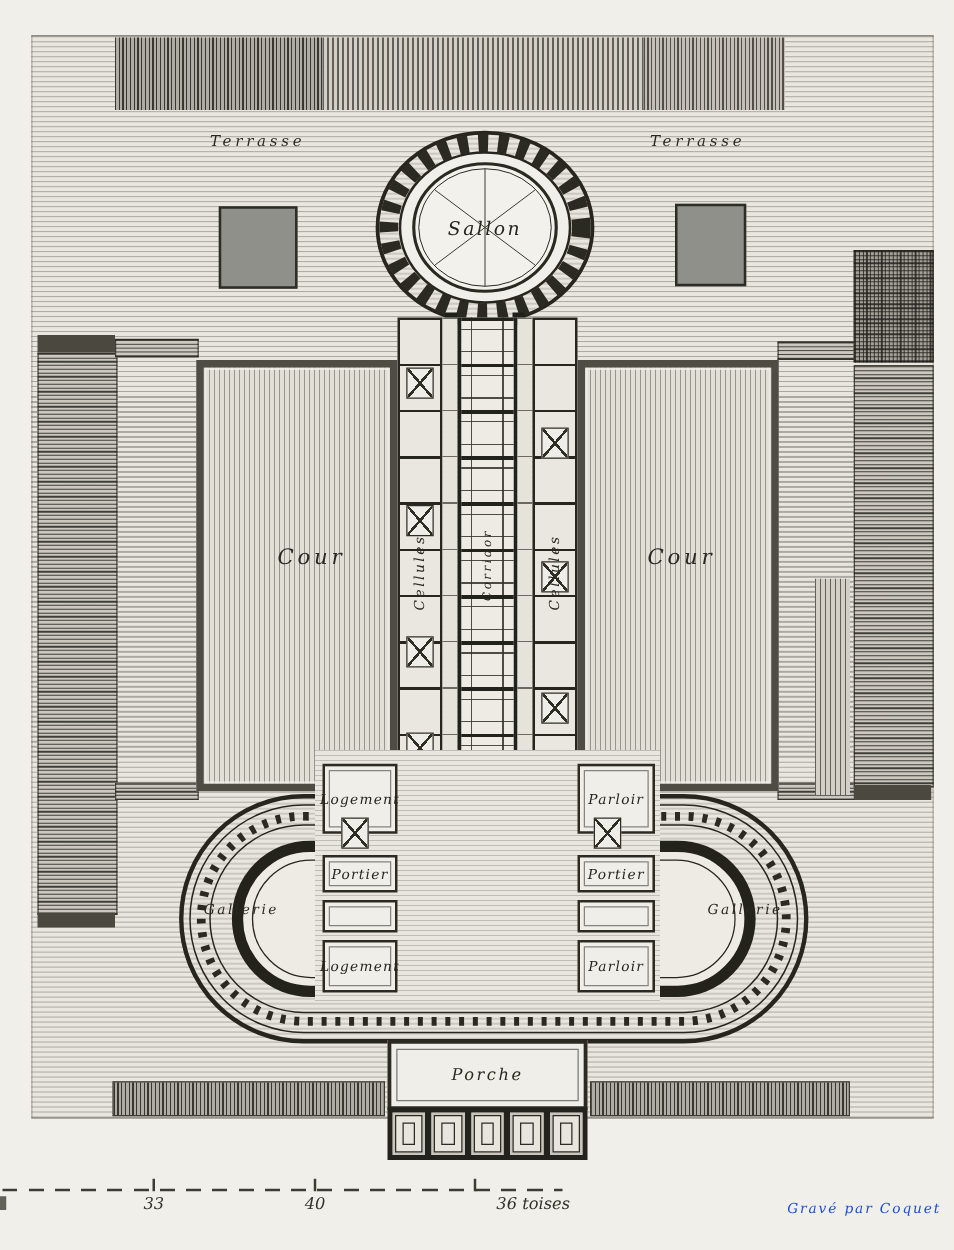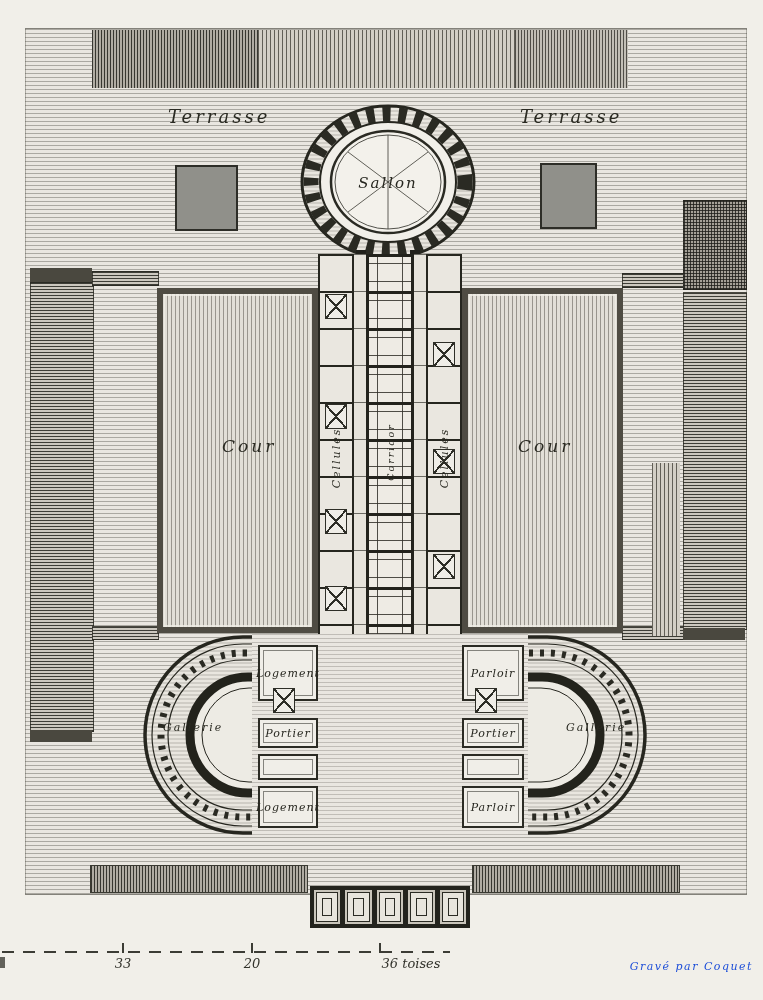--- a/index.html
+++ b/index.html
@@ -22,21 +22,21 @@
      border:1px solid rgba(40,40,33,0.8);}
   .crosshatch{background-color:#a5a198;
      background-image:repeating-linear-gradient(0deg, rgba(30,30,26,0.8) 0 1px, transparent 1px 3px),
                       repeating-linear-gradient(90deg, rgba(30,30,26,0.8) 0 1px, transparent 1px 3px);
      border:1px solid rgba(35,35,29,0.85);}
   .darkcap{background:#4a483f;}
   .abs{position:absolute;}
   
   .lbl{position:absolute;font-style:italic;color:#2a2a22;white-space:nowrap;
        font-family:"DejaVu Serif", serif;}
-  .lbl-terr{font-size:18px;letter-spacing:3px;}
+  .lbl-terr{font-size:12px;letter-spacing:3px;}
   .lbl-cour{font-size:17px;letter-spacing:3px;text-align:right;}
   .lbl-room{font-size:11px;letter-spacing:1px;}
   .lbl-mid{font-size:12.5px;letter-spacing:1px;}
   .vlabel{position:absolute;font-style:italic;color:#2a2a22;white-space:nowrap;
           transform:translate(-50%,-50%) rotate(-90deg);font-size:11px;letter-spacing:2px;}
   .center-txt{display:flex;align-items:center;justify-content:center;text-align:center;}
   
   .court{position:absolute;width:161px;height:345px;top:288px;
      border:6px solid #4f4c43;background-color:#e2dfd7;
      background-image:repeating-linear-gradient(90deg, rgba(80,76,68,0.5) 0 1px, transparent 1px 4px);
@@ -57,21 +57,21 @@
   .bays-narrow{width:26px;background-color:#eeebe4;
      background-image:
        repeating-linear-gradient(180deg,#22221c 0 3px, transparent 3px 36px),
        repeating-linear-gradient(180deg, transparent 0 8px, rgba(50,48,42,0.85) 8px 9px, transparent 9px 26px, rgba(50,48,42,0.85) 26px 27px, transparent 27px 36px),
        linear-gradient(90deg, transparent 0 5px, rgba(50,48,42,0.85) 5px 6px, transparent 6px 19px, rgba(50,48,42,0.85) 19px 20px, transparent 20px);}
   .xbox{position:absolute;width:22px;height:25px;border:1.5px solid #2e2e27;background:
      linear-gradient(to top right, transparent calc(50% - 1px), #2e2e27 calc(50% - 1px) calc(50% + 1px), transparent calc(50% + 1px)),
      linear-gradient(to bottom right, transparent calc(50% - 1px), #2e2e27 calc(50% - 1px) calc(50% + 1px), transparent calc(50% + 1px)),
      #efede7;box-sizing:border-box;}
   
-  .rooms{position:absolute;left:252px;top:634px;width:276px;height:202px;
+  .rooms{position:absolute;left:252px;top:600px;width:276px;height:202px;
      background-color:#e9e6e0;
      background-image:repeating-linear-gradient(180deg, rgba(70,66,58,0.25) 0 1px, transparent 1px 4px);}
   .room{position:absolute;background:#f0eee8;border:2.5px solid #2b2b24;box-sizing:border-box;
      box-shadow:inset 0 0 0 3px #f0eee8, inset 0 0 0 4px rgba(43,43,36,0.55);}
   .vest{position:absolute;left:70px;top:4px;width:136px;height:194px;display:flex;
      border-top:3px solid #22221c;border-bottom:3px solid #22221c;box-sizing:border-box;}
   .vhall{flex:1;background-color:#f2f0ea;border-left:2px solid #2b2b24;border-right:2px solid #2b2b24;
      background-image:linear-gradient(90deg, transparent calc(50% - 0.5px), rgba(40,40,33,0.55) calc(50% - 0.5px) calc(50% + 0.5px), transparent calc(50% + 0.5px));
      position:relative;}
   
@@ -202,32 +202,35 @@
     </div>
 
   </div>
 
   <div class="lbl" style="left:163px;top:721px;font-size:11px;letter-spacing:2px;">Gallerie</div>
   <div class="lbl" style="left:566px;top:721px;font-size:11px;letter-spacing:2px;">Gallerie</div>
 
   <div class="abs vstripes-dark" style="left:90px;top:865px;width:218px;height:28px;border:1px solid #3a3a32;box-sizing:border-box;"></div>
   <div class="abs vstripes-dark" style="left:472px;top:865px;width:208px;height:28px;border:1px solid #3a3a32;box-sizing:border-box;"></div>
 
+  <div class="porch center-txt">
+    <span class="lbl" style="position:static;font-size:13px;letter-spacing:2px;">Porche</span>
+  </div>
   <div class="colonnade">
     <div class="porch-bay"></div>
     <div class="porch-bay"></div>
     <div class="porch-bay"></div>
     <div class="porch-bay"></div>
     <div class="porch-bay"></div>
   </div>
 
   <div class="frag"></div>
   <div class="scale-line"></div>
   <div class="tick" style="left:122px;"></div>
   <div class="tick" style="left:251px;"></div>
   <div class="tick" style="left:379px;"></div>
   <div class="tick-lbl" style="left:111px;">33</div>
-  <div class="tick-lbl" style="left:240px;">20</div>
-  <div class="tick-lbl" style="left:366px;width:90px;text-align:center;">36 toises</div>
+  <div class="tick-lbl" style="left:240px;">40</div>
+  <div class="tick-lbl" style="left:366px;width:90px;text-align:right;">36 toises</div>
 
   <div class="credit">Gravé par Coquet</div>
 
 </div>
 
 </body></html>

